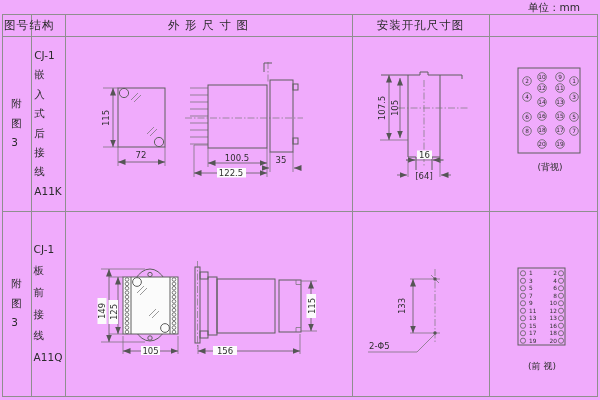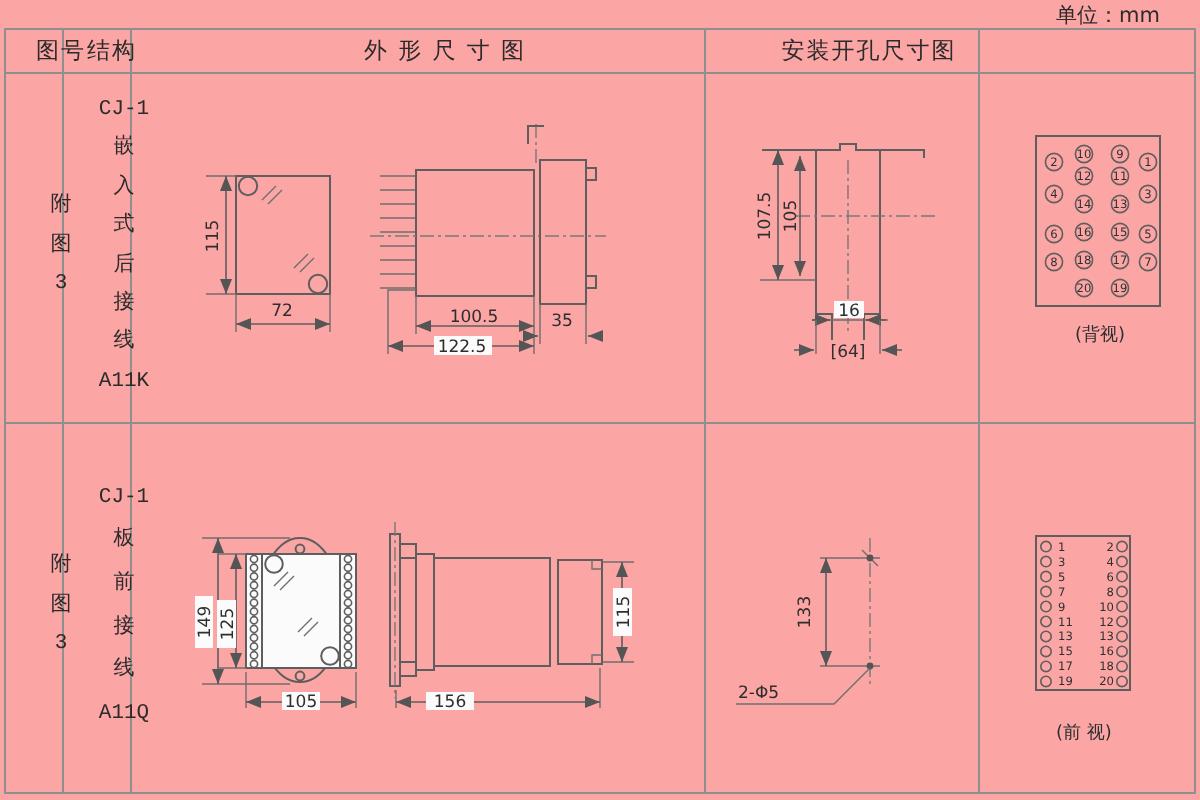--- a/index.html
+++ b/index.html
@@ -1,24 +1,24 @@
 <!DOCTYPE html>
 <html><head>
 <meta charset="utf-8">
 <style>
   html,body{margin:0;padding:0;background:#e8e8e8;}
-  #page{position:relative;width:600px;height:400px;background:#fca5a5;
+  #page{position:relative;width:600px;height:400px;background:#f0abfc;
         font-family:"DejaVu Sans",sans-serif;overflow:hidden;color:#2f2f2f;}
   .hl{position:absolute;height:1px;background:#8f8f8f;}
   .vl{position:absolute;width:1px;background:#8f8f8f;}
-  .cell{position:absolute;padding-left:14px;}
+  .cell{position:absolute;}
   .hdr{display:flex;align-items:center;justify-content:center;
        font-size:11.5px;letter-spacing:1px;color:#2b2b2b;}
-  .vtx{display:flex;align-items:center;justify-content:center;text-align:center;
-       white-space:pre-line;font-size:10.5px;line-height:1.85;color:#2b2b2b;font-family:Liberation Mono, monospace;}
+  .vtx{display:flex;align-items:center;justify-content:center;
+       white-space:pre-line;font-size:10.5px;line-height:1.85;color:#2b2b2b;}
   .lh2{line-height:2.05;}
   .unit{position:absolute;right:20px;top:1px;font-size:10.5px;color:#2b2b2b;}
   svg{display:block;position:absolute;}
   .ln{stroke:#5e5e5e;stroke-width:1;fill:none;}
   .thin{stroke:#6e6e6e;stroke-width:.7;fill:none;}
   .dd{stroke:#787878;stroke-width:.7;fill:none;stroke-dasharray:7 2 1.5 2;}
   .dim{stroke:#5e5e5e;stroke-width:.8;fill:none;}
   .dl{font-size:8.5px;fill:#2e2e2e;font-family:"DejaVu Sans",sans-serif;}
   .cap{font-size:9px;fill:#2e2e2e;font-family:"DejaVu Sans",sans-serif;}
   .tn{font-size:5.8px;fill:#2f2f2f;font-family:"DejaVu Sans",sans-serif;}

